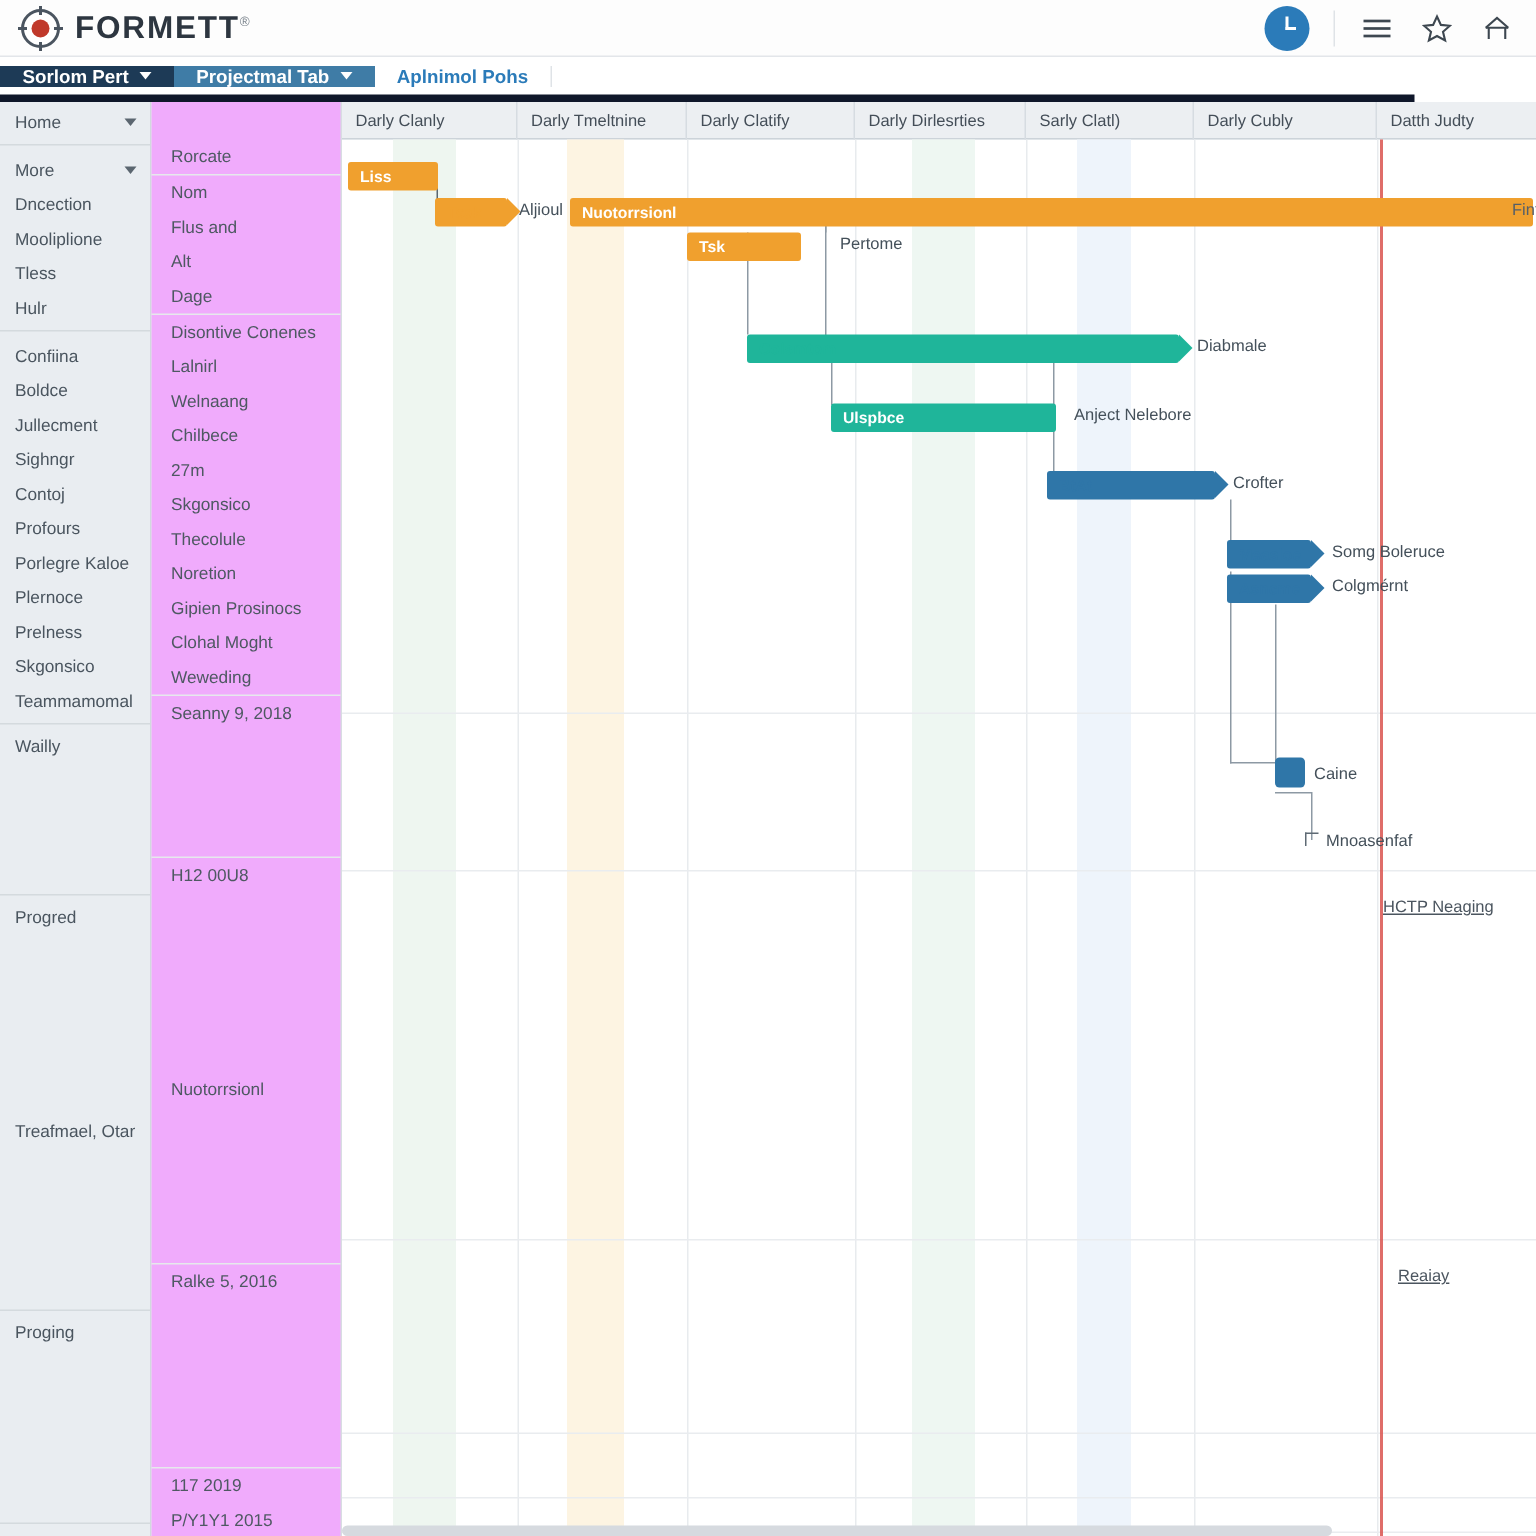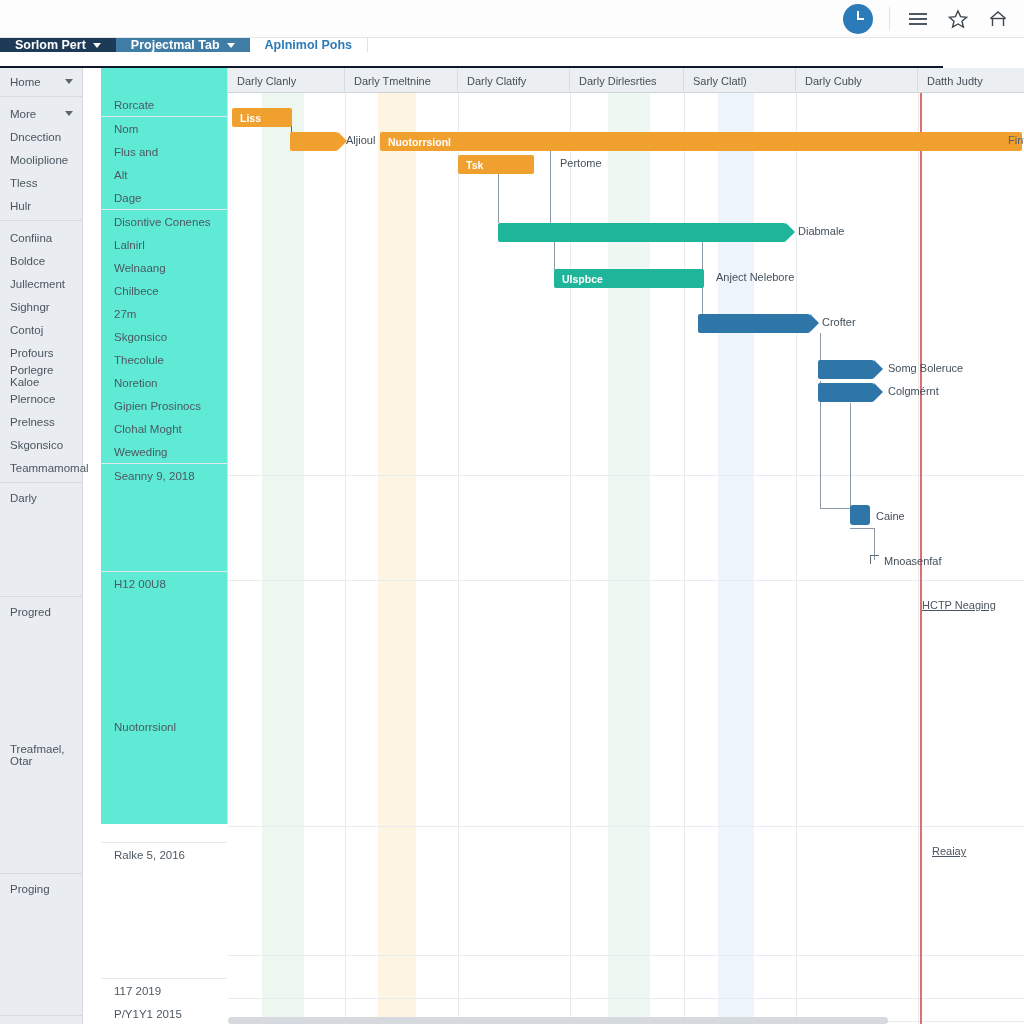--- a/index.html
+++ b/index.html
@@ -52,58 +52,58 @@
   .avatar-clock::after {
     content: ""; position: absolute; left: 14px; top: 14px; width: 7px; height: 2px; background: #fff;
   }
   .vsep { width: 1px; height: 24px; background: #dfe3e7; }
   .hicon { width: 24px; height: 24px; color: #3d4750; display: flex; align-items: center; justify-content: center; cursor: pointer; }
   .hicon svg { display: block; }
 
   
   .tabbar {
     position: absolute; top: 38px; left: 0; width: 943px; height: 30px;
-    display: flex; align-items: flex-start; background: #ffffff;
-    border-bottom: 2px solid #0f172a;
+    display: flex; align-items: center; background: #ffffff;
+    border-bottom: 5px solid #0f172a;
   }
   .tab {
     display: flex; align-items: center; gap: 7px;
     padding: 0 15px; font-size: 12.5px; font-weight: bold;
     cursor: pointer; white-space: nowrap;
   }
   .tab.dark { background: #1d3a56; color: #ffffff; }
   .tab.mid  { background: #3f7ca6; color: #ffffff; }
   .tab.light{ background: #ffffff; color: #2b7bb9; border-right: 1px solid #dfe3e7; }
   .caret {
     width: 0; height: 0; border-left: 4.5px solid transparent; border-right: 4.5px solid transparent;
     border-top: 5px solid currentColor; display: inline-block;
   }
 
   
   .main { position: absolute; top: 68px; left: 0; width: 1024px; height: 956px; }
 
   
   .navcol {
-    position: absolute; left: 0; top: 0; width: 83px; height: 956px;
+    position: absolute; left: 0; top: 0; width: 101px; height: 956px;
     background: #e9edf1; border-right: 1px solid #d2d8de;
   }
   .nav-item {
     height: 23px; display: flex; align-items: center; justify-content: space-between;
     padding: 0 9px 0 10px; font-size: 11.5px; color: #4a555f; cursor: pointer;
   }
   .nav-item .caret { border-top-color: #5b6670; }
   .nav-sep { height: 1px; background: #d4dade; margin: 3px 0; }
   .nav-block { padding-top: 2px; }
   .nav-spacer-lg { height: 84px; }
   .nav-spacer-xl { height: 120px; }
 
   
   .namecol {
-    position: absolute; left: 101px; top: 0; width: 127px; height: 756px;
-    background: #5eead4; border-right: 1px solid #d8dde2;
+    position: absolute; left: 101px; top: 0; width: 127px; height: 956px;
+    background: #f0abfc; border-right: 1px solid #d8dde2;
   }
   .name-item {
     height: 23px; display: flex; align-items: center;
     padding-left: 13px; font-size: 11.5px; color: #4e5862; cursor: pointer;
     white-space: nowrap; overflow: hidden;
   }
   .name-sep { height: 1px; background: #e6e9ec; }
 
   
   .gantt {
@@ -163,20 +163,31 @@
     position: absolute; left: 228px; bottom: 0; height: 7px; width: 660px;
     background: #d6dadf; border-radius: 4px;
   }
 </style>
 </head>
 <body>
 
 <div id="app">
 
   <div class="brandbar">
+    <div class="logo-wrap">
+      <span class="logo-mark">
+        <i class="tick t"></i>
+          <i class="tick b"></i>
+          <i class="tick l"></i>
+          <i class="tick r"></i>
+      </span>
+      <span class="brand-text">
+        <span>FORMETT</span><span class="brand-reg">®</span>
+      </span>
+    </div>
     <div class="brand-right">
       <span class="avatar-clock"></span>
       <span class="vsep"></span>
       <span class="hicon">
         <svg width="20" height="14" viewBox="0 0 20 14">
             <g stroke="#3d4750" stroke-width="1.8">
           <line x1="1" y1="2" x2="19" y2="2"></line>
               <line x1="1" y1="7" x2="19" y2="7"></line>
               <line x1="1" y1="12" x2="19" y2="12"></line>
         </g>
@@ -273,21 +284,21 @@
           </div>
         <div class="nav-item">
             <span>Skgonsico</span>
           </div>
         <div class="nav-item">
             <span>Teammamomal</span>
           </div>
       </div>
       <div class="nav-sep"></div>
       <div class="nav-item">
-          <span>Darly</span>
+          <span>Wailly</span>
         </div>
       <div class="nav-spacer-lg"></div>
       <div class="nav-sep"></div>
       <div class="nav-item">
           <span>Progred</span>
         </div>
       <div class="nav-spacer-xl"></div>
       <div class="nav-item">
           <span>Treafmael, Otar</span>
         </div>

